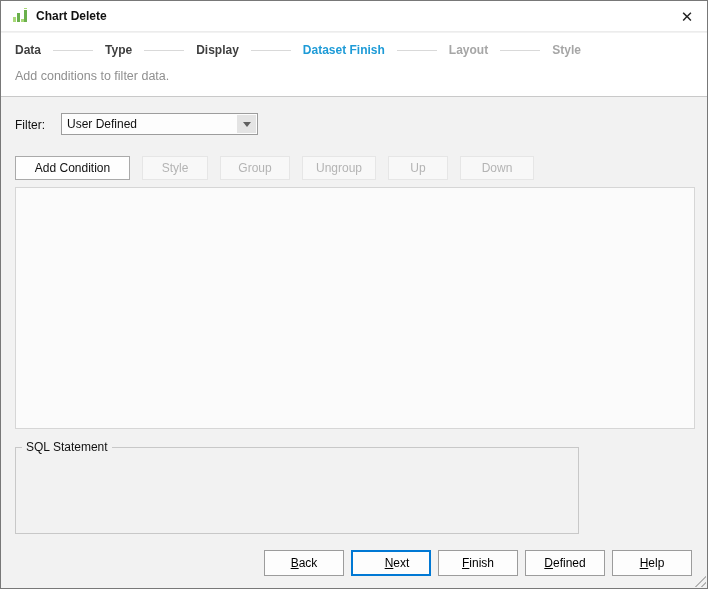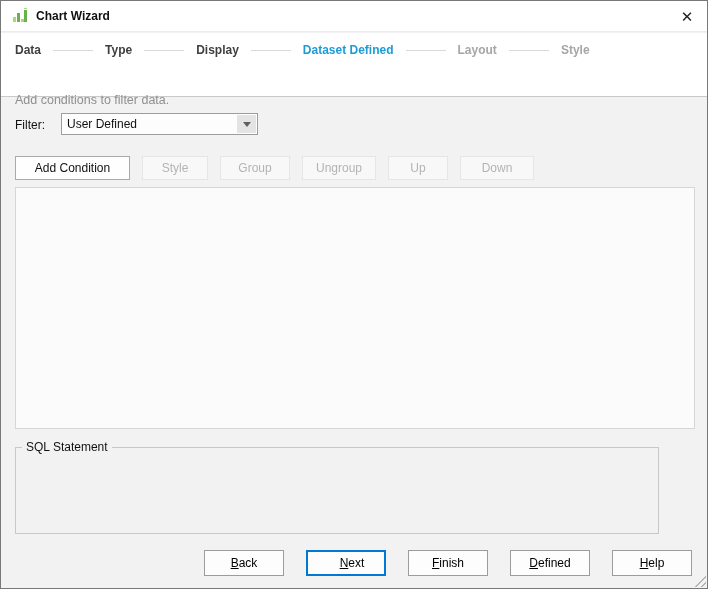--- a/index.html
+++ b/index.html
@@ -37,21 +37,21 @@
     position: absolute; left: 14px; top: 10px;
     display: flex; align-items: center;
   }
   .step { font-size: 12px; font-weight: bold; white-space: nowrap; }
   .step.done { color: #3f3f3f; }
   .step.current { color: #1e9bd7; }
   .step.upcoming { color: #a6a6a6; }
   .step-dash { width: 40px; height: 1px; background: #d9d9d9; margin: 0 12px; }
   .description {
     position: absolute; left: 14px; top: 36px;
-    font-size: 12.5px; color: #8f8f8f; margin-top: 24px;
+    font-size: 12.5px; color: #8f8f8f;
   }
   
   .filter-label {
     position: absolute; left: 14px; top: 117px;
     font-size: 12px; color: #111;
   }
   .combobox {
     position: absolute; left: 60px; top: 112px; width: 197px; height: 22px;
     background: #fdfdfd; border: 1px solid #9d9d9d;
     display: flex; align-items: center;
@@ -87,33 +87,33 @@
     background: #f8f8f8; border: 1px solid #e6e6e6; color: #b4b4b4;
   }
   .w66 { width: 66px; } .w70 { width: 70px; } .w74 { width: 74px; } .w60 { width: 60px; }
   
   .condition-panel {
     position: absolute; left: 14px; top: 186px; width: 680px; height: 242px;
     background: #fbfbfb; border: 1px solid #d6d6d6;
   }
   
   .sql-group {
-    position: absolute; left: 14px; top: 446px; width: 644px; height: 87px;
+    position: absolute; left: 14px; top: 446px; width: 564px; height: 87px;
     border: 1px solid #c8c8c8;
     padding-left: 44px;
   }
   .sql-legend {
     position: absolute; left: 6px; top: -8px;
     background: #f2f2f2; padding: 0 4px;
     font-size: 12px; color: #111;
   }
   
   .footer {
     position: absolute; right: 15px; top: 549px;
-    display: flex; gap: 22px;
+    display: flex; gap: 7px;
   }
   .fbtn {
     width: 80px; height: 26px;
     background: #fdfdfd; border: 1px solid #9c9c9c;
     font-size: 12px; color: #000; font-family: inherit;
     display: flex; align-items: center; justify-content: center;
     cursor: default;
   }
   .fbtn.default-btn { border: 2px solid #0078d4; padding-left: 12px; }
   .fbtn-label { display: block; }
@@ -131,33 +131,33 @@
 <div class="window">
 
   <div class="titlebar">
     <svg class="app-icon" viewBox="0 0 17 17">
       <rect x="1" y="9" width="3" height="5" fill="#a8d878"></rect>
       <rect x="5" y="5" width="3" height="9" fill="#6ab04c"></rect>
       <rect x="9" y="11" width="3" height="3" fill="#a8d878"></rect>
       <rect x="12" y="2" width="3" height="12" fill="#6ab04c"></rect>
       <rect x="12" y="0" width="3" height="1" fill="#a8d878"></rect>
     </svg>
-    <span class="title-text">Chart Wizard</span>
+    <span class="title-text">Chart Delete</span>
     <div class="close-btn">✕</div>
   </div>
 
   <div class="header">
     <div class="steps">
       <span class="step done">Data</span>
       <span class="step-dash"></span>
       <span class="step done">Type</span>
       <span class="step-dash"></span>
       <span class="step done">Display</span>
       <span class="step-dash"></span>
-      <span class="step current">Dataset Defined</span>
+      <span class="step current">Dataset Finish</span>
       <span class="step-dash"></span>
       <span class="step upcoming">Layout</span>
       <span class="step-dash"></span>
       <span class="step upcoming">Style</span>
     </div>
     <div class="description">Add conditions to filter data.</div>
   </div>
 
   <span class="filter-label">Filter:</span>
   <div class="combobox">

